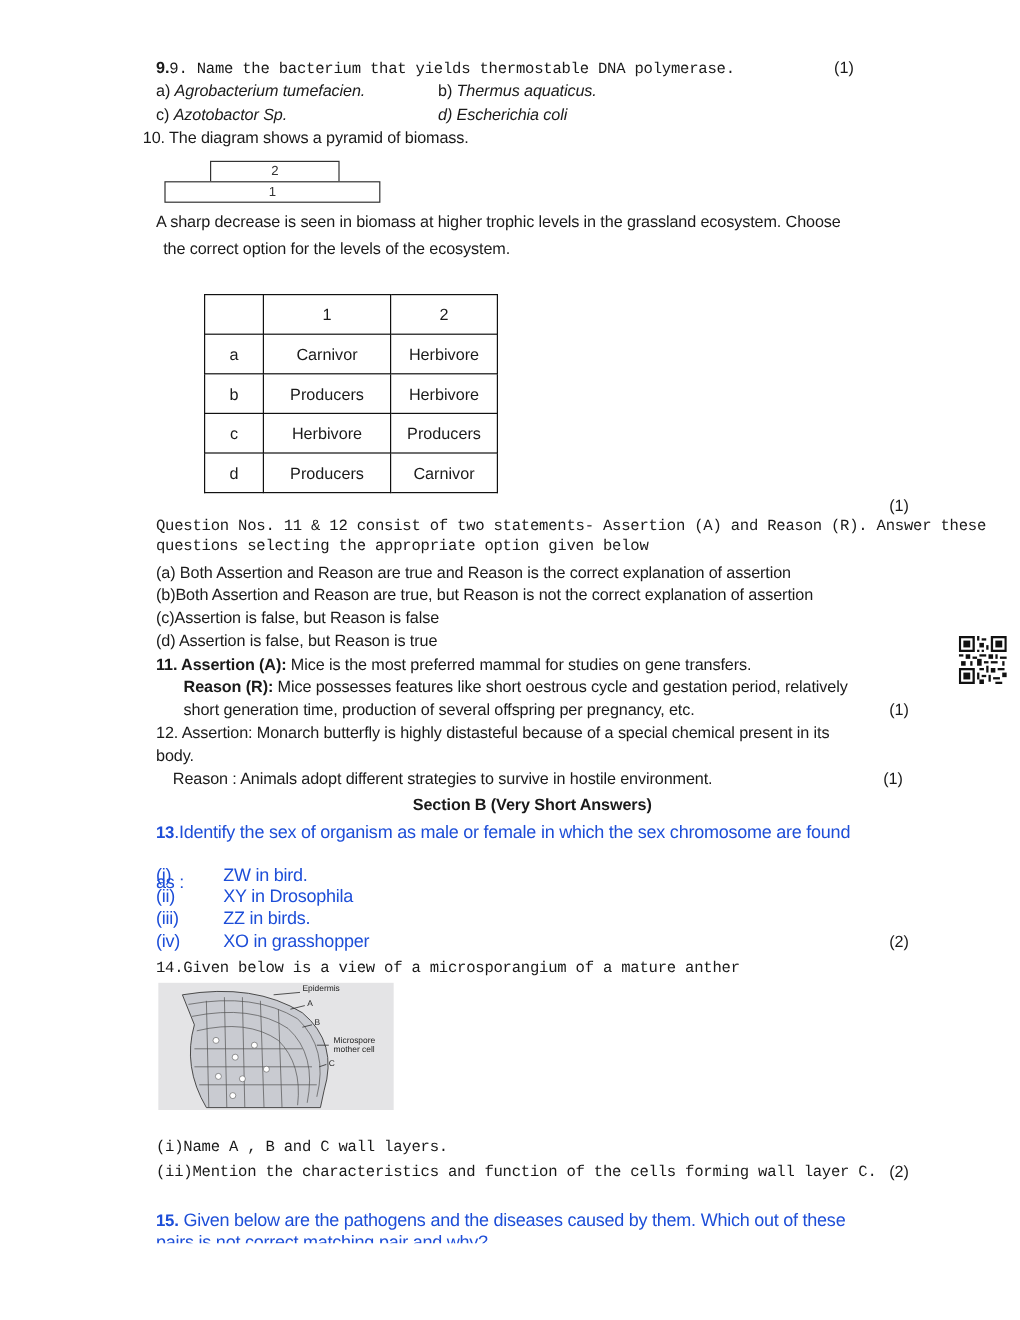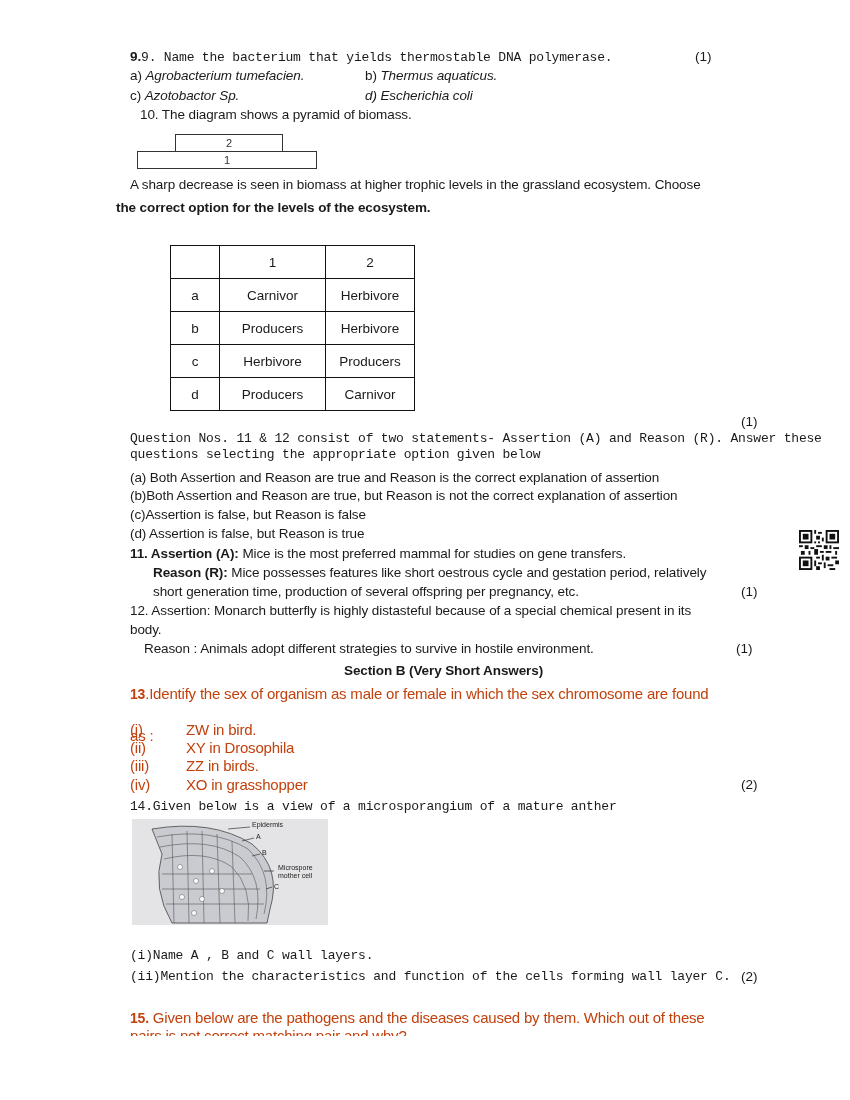--- a/index.html
+++ b/index.html
@@ -1,20 +1,20 @@
 <!DOCTYPE html>
 <html><head>
 <meta charset="utf-8">
 <style>
   html, body { margin: 0; padding: 0; background: #ffffff; }
   body { width: 850px; height: 1100px; position: relative; overflow: hidden; color: #1a1a1a; }
   .abs { position: absolute; white-space: nowrap; }
   .cal { font-family: "Liberation Sans", sans-serif; font-size: 13.5px; letter-spacing: -0.1px; }
   .ar  { font-family: Liberation Mono, monospace; font-size: 13px; letter-spacing: -0.2px; }
-  .arl { font-family: "Liberation Sans", sans-serif; font-size: 15px; letter-spacing: -0.2px; color: #c2410c; }
+  .arl { font-family: "Liberation Sans", sans-serif; font-size: 15px; letter-spacing: -0.2px; color: #1d4ed8; }
   .it  { font-style: italic; }
   .b   { font-weight: bold; }
   .marks { font-family: "Liberation Sans", sans-serif; font-size: 13.5px; }
 
   
   .pyr-box { position: absolute; border: 1px solid #333; box-sizing: border-box; background: #fff;
              font-family: "Liberation Sans", sans-serif; font-size: 11px; text-align: center; color: #333; }
 
   
   table.tl { position: absolute; left: 170px; top: 245px; border-collapse: collapse;
@@ -41,27 +41,27 @@
   <span>a) </span><span class="it">Agrobacterium tumefacien.</span>
 </div>
 <div class="abs cal" style="left:365px; top:68px;">
   <span>b) </span><span class="it">Thermus aquaticus.</span>
 </div>
 <div class="abs cal" style="left:130px; top:88px;text-align:right;">
   <span>c) </span><span class="it">Azotobactor Sp.</span>
 </div>
 <div class="abs cal it" style="left:365px; top:88px;">d) Escherichia coli</div>
 
-<div class="abs cal" style="left:140px; top:107px;">10. The diagram shows a pyramid of biomass.</div>
+<div class="abs cal" style="left:119px; top:107px;">10. The diagram shows a pyramid of biomass.</div>
 <div>
   <div class="pyr-box" style="left:175px; top:134px; width:108px; height:18px; line-height:16px;">2</div>
   <div class="pyr-box" style="left:137px; top:151px; width:180px; height:18px; line-height:16px;">1</div>
 </div>
 <div class="abs cal" style="left:130px; top:177px;">A sharp decrease is seen in biomass at higher trophic levels in the grassland ecosystem. Choose</div>
-<div class="abs cal" style="left:116px; top:200px;font-weight:bold;">the correct option for the levels of the ecosystem.</div>
+<div class="abs cal" style="left:136px; top:200px;">the correct option for the levels of the ecosystem.</div>
 
 <table class="tl">
   <tbody>
       <tr>
     <td class="c0"></td>
     <td class="c1">1</td>
     <td class="c2">2</td>
   </tr>
   <tr>
     <td>a</td>

